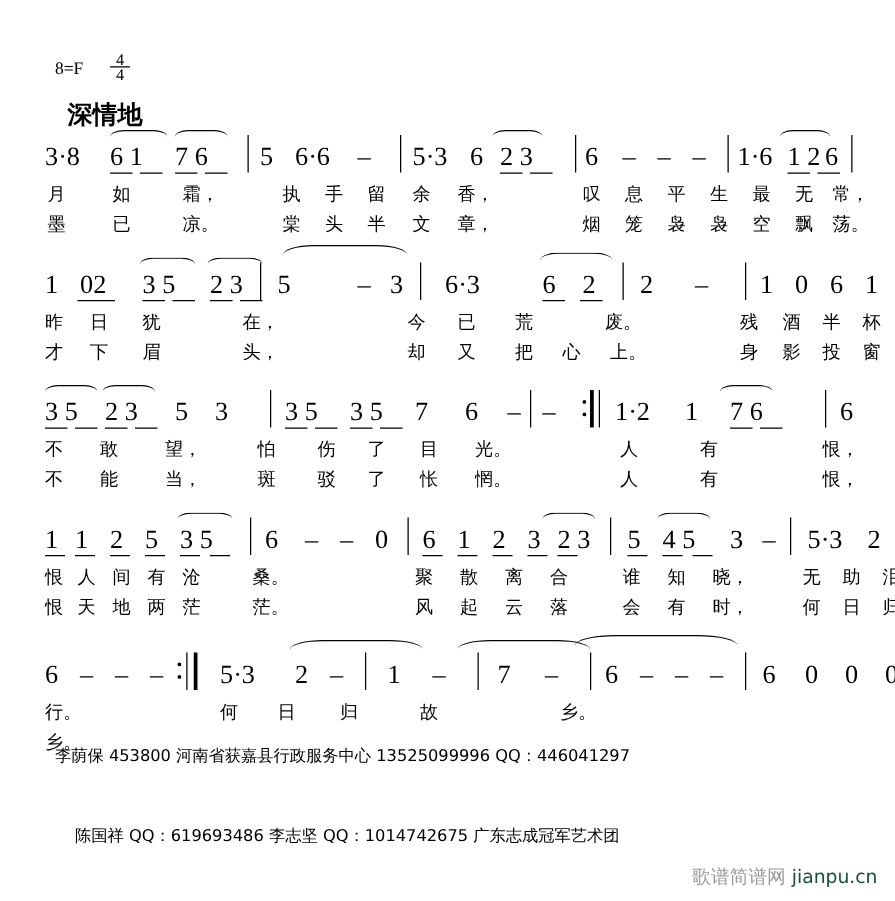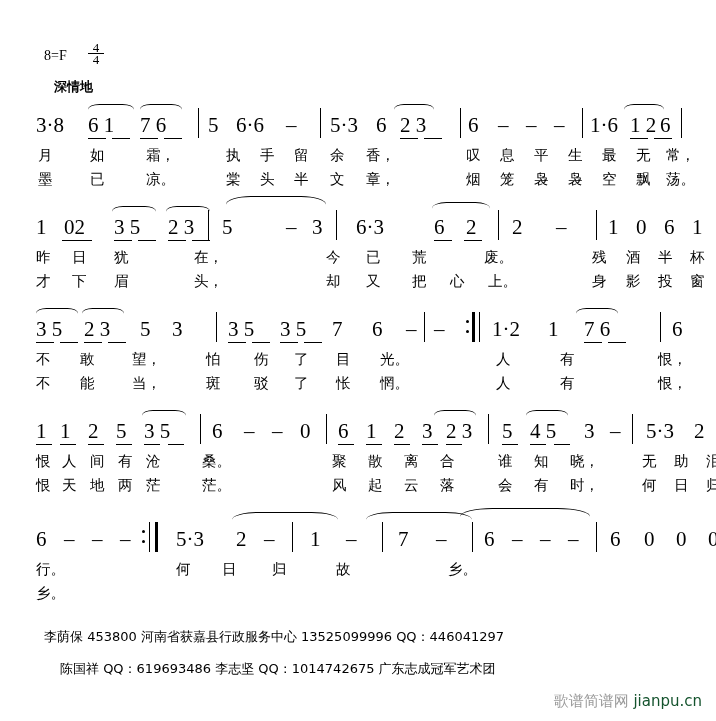--- a/index.html
+++ b/index.html
@@ -31,21 +31,21 @@
   }
   .meter{
     position:absolute;left:88px;top:42px;
     font-size:13px;line-height:11px;text-align:center;
     width:16px;
   }
   .meter .num{display:block;}
   .meter .den{display:block;border-top:1.4px solid #000;}
   .expression{
     position:absolute;left:54px;top:78px;
-    font-size:13px;font-weight:bold;
+    font-size:20px;font-weight:bold;
     font-family:"DejaVu Sans", sans-serif;
   }
 
   
   .credits{
     position:absolute;right:28px;top:66px;
     font-size:13px;line-height:19px;text-align:left;
     font-family:"DejaVu Sans", sans-serif;
   }
 
@@ -439,21 +439,21 @@
       <div class="lyric" style="left:140px;top:38px;">何</div>
       <div class="lyric" style="left:186px;top:38px;">日</div>
       <div class="lyric" style="left:236px;top:38px;">归</div>
       <div class="lyric" style="left:300px;top:38px;">故</div>
       <div class="lyric" style="left:412px;top:38px;">乡。</div>
 
       <div class="lyric" style="left:0px;top:62px;">乡。</div>
     </div>
   </div>
 
-  <div class="footer" style="top:628px;text-align:center;">李荫保  453800  河南省获嘉县行政服务中心  13525099996  QQ：446041297</div>
+  <div class="footer" style="top:596px;text-align:center;">李荫保  453800  河南省获嘉县行政服务中心  13525099996  QQ：446041297</div>
   <div class="footer" style="top:660px;left:60px;">陈国祥 QQ：619693486  李志坚 QQ：1014742675  广东志成冠军艺术团</div>
 
   <div class="watermark">
     <span>歌谱简谱网</span>
     <span class="blue">jianpu.cn</span>
   </div>
 
 </div>
 
 </body></html>

